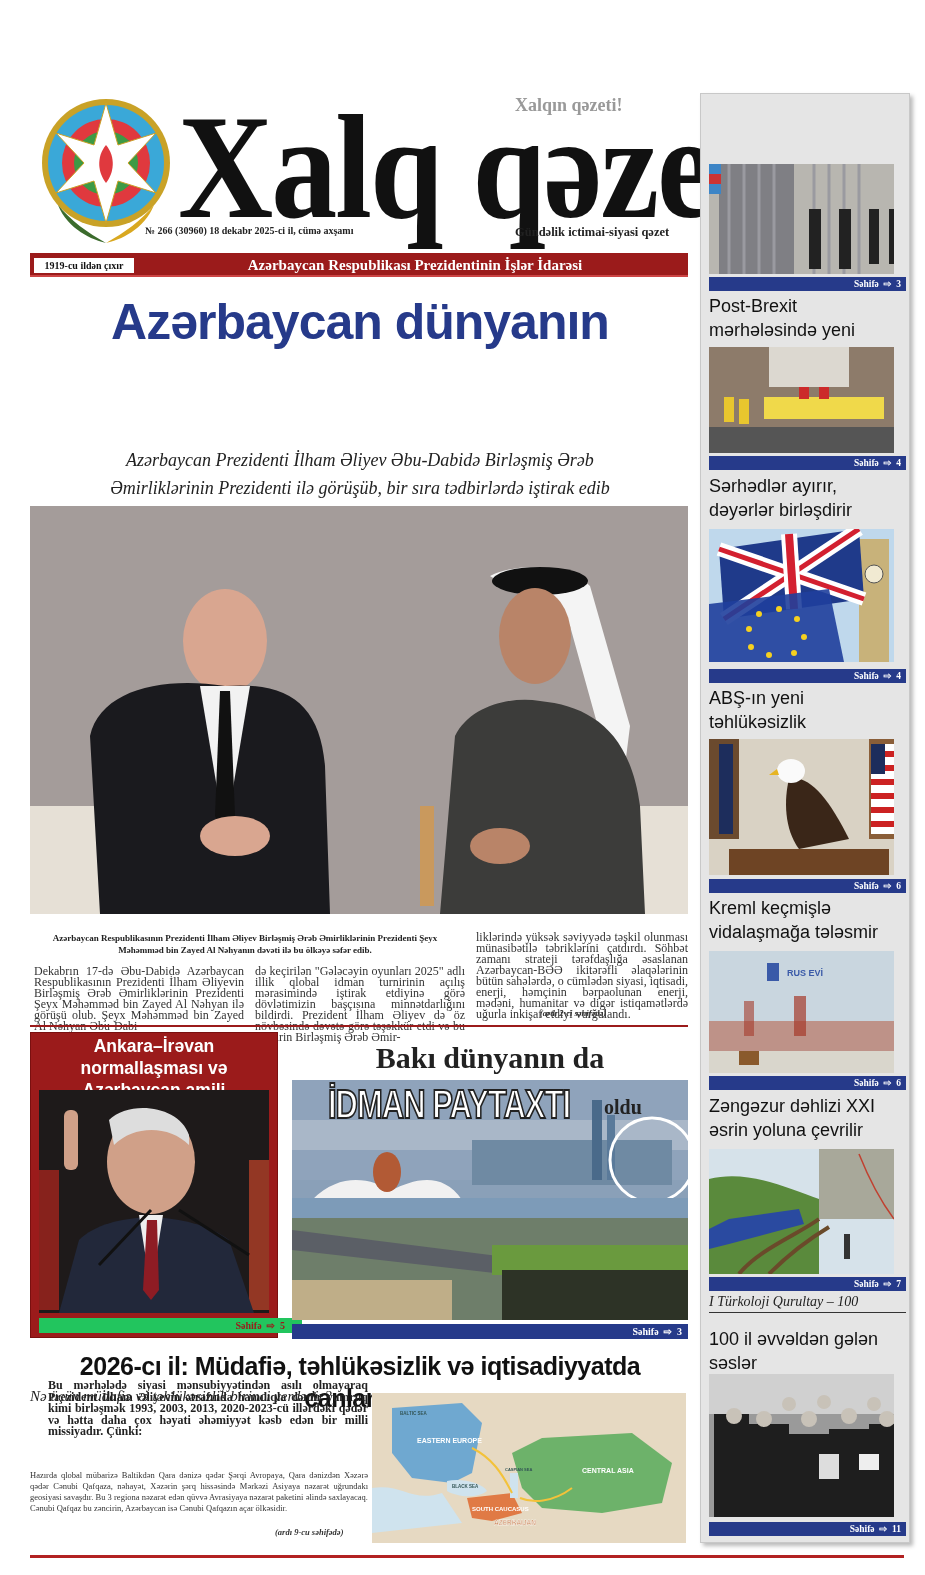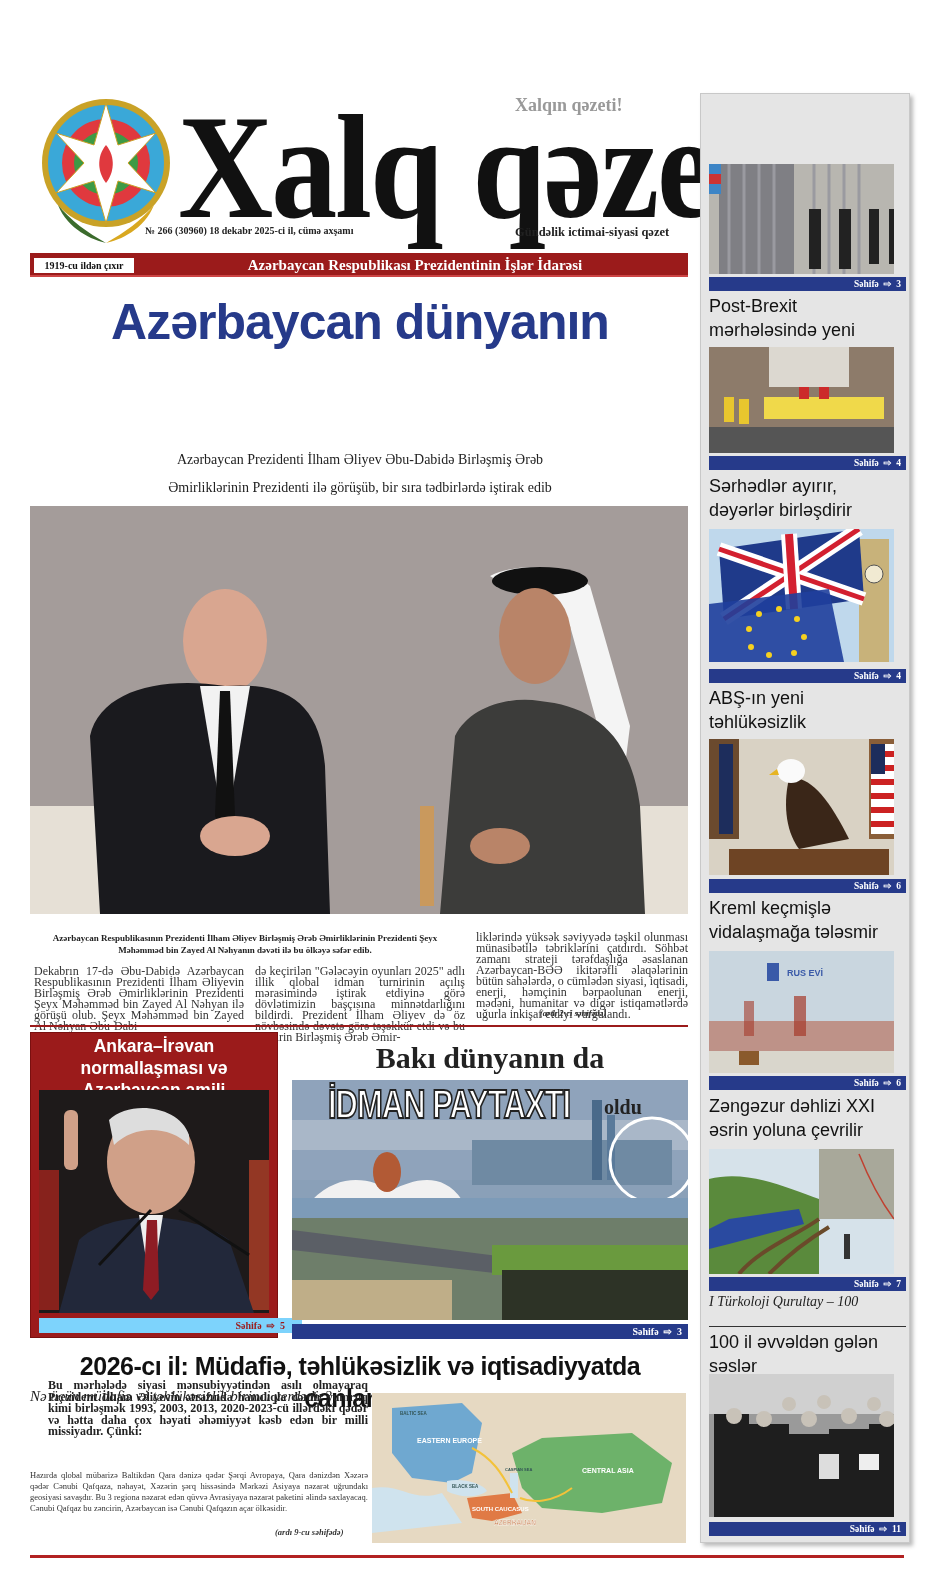--- a/index.html
+++ b/index.html
@@ -10,55 +10,55 @@
 .emblem{left:38px;top:95px;width:136px;height:150px}
 .logo-title{left:178px;top:78px;width:510px;height:160px;font-family:"Liberation Serif",serif;font-weight:bold;font-size:132px;letter-spacing:-2px;line-height:160px;color:#111;transform:scaleY(1.12);transform-origin:top left;white-space:nowrap}
 .slogan{left:515px;top:95px;font-size:18px;font-weight:bold;color:#999}
 .issue{left:145px;top:225px;font-size:10px;font-weight:bold;color:#222}
 .subtitle-r{left:515px;top:225px;font-size:12.5px;font-weight:bold;color:#222}
 .redbar{left:30px;top:253px;width:658px;height:24px;background:#9b1b1b;border-bottom:2px solid #c44}
 .since{left:34px;top:258px;width:100px;height:15px;background:#fff;color:#111;font-size:10px;font-weight:bold;text-align:center;line-height:15px}
 .publisher{left:145px;top:254px;width:540px;text-align:center;color:#fff;font-size:15px;font-weight:bold;line-height:22px}
 
 .headline{left:30px;top:290px;width:660px;text-align:center;font-family:"Liberation Sans",sans-serif;font-weight:bold;font-size:50px;line-height:64px;color:#263a8a;letter-spacing:-1px}
-.deck{left:30px;top:446px;width:660px;text-align:center;font-size:14px;line-height:28px;color:#222}
+.deck{left:30px;top:446px;width:660px;text-align:center;font-style:italic;font-size:18px;line-height:28px;color:#222}
 .mainphoto{left:30px;top:506px;width:658px;height:408px;background:#a09896;overflow:hidden}
 .caption{left:40px;top:932px;width:410px;font-size:9px;font-weight:bold;line-height:12px;text-align:center;color:#222}
 .col{font-size:12px;line-height:11px;color:#333;text-align:justify}
 .col1{left:34px;top:966px;width:210px}
 .col2{left:255px;top:966px;width:210px}
 .col3{left:476px;top:932px;width:212px}
 .cont{left:540px;top:1008px;font-size:8.5px;font-style:italic;font-weight:bold;color:#333}
 .rule1{left:30px;top:1025px;width:658px;height:2px;background:#9b1b1b}
 
 .ankara{left:30px;top:1032px;width:248px;height:306px;background:#9b1b1b;border:1px solid #7a1010}
 .ankara-title{left:30px;top:1035px;width:248px;text-align:center;color:#fff;font-family:"Liberation Sans",sans-serif;font-weight:bold;font-size:17.5px;line-height:22px}
 .ankara-photo{left:39px;top:1090px;width:230px;height:223px;background:#2a2424;overflow:hidden}
-.ankara-page{left:39px;top:1318px;width:263px;height:15px;background:#7dd3fc;color:#9b1b1b;font-size:10px;font-weight:bold;text-align:right;padding-right:17px;line-height:15px}
+.ankara-page{left:39px;top:1318px;width:263px;height:15px;background:#22c55e;color:#9b1b1b;font-size:10px;font-weight:bold;text-align:right;padding-right:17px;line-height:15px}
 
 .baku-title{left:292px;top:1040px;width:396px;text-align:center;font-weight:bold;font-size:30px;line-height:36px;color:#222}
 .baku-photo{left:292px;top:1080px;width:396px;height:240px;overflow:hidden;background:#8aa0b8}
 .baku-page{left:292px;top:1324px;width:396px;height:15px;background:#263a8a;color:#fff;font-size:10px;font-weight:bold;text-align:right;padding-right:6px;line-height:15px}
 .idman{left:328px;top:1082px;font-family:"Liberation Sans",sans-serif;font-weight:bold;font-size:31px;color:#fff;-webkit-text-stroke:1.5px #222;letter-spacing:-1px;transform:scaleY(1.3);transform-origin:top left}
 .oldu{left:604px;top:1096px;font-weight:bold;font-size:20px;color:#222}
 
 .h2026{left:30px;top:1350px;width:660px;text-align:center;font-family:"Liberation Sans",sans-serif;font-weight:bold;font-size:25px;line-height:32px;color:#111;letter-spacing:-0.5px}
 .q2026{left:30px;top:1388px;width:340px;font-style:italic;font-size:15px;color:#222}
 .lead2026{left:48px;top:1380px;width:320px;font-size:12px;line-height:11.5px;font-weight:bold;color:#222;text-align:justify}
 .body2026{left:30px;top:1470px;width:338px;font-size:8.5px;line-height:11px;color:#333;text-align:justify}
 .cont2026{left:275px;top:1527px;font-size:8.5px;font-style:italic;font-weight:bold;color:#333}
 .map{left:372px;top:1393px;width:314px;height:150px;background:#e8dcc6;overflow:hidden}
 .bottomrule{left:30px;top:1555px;width:874px;height:3px;background:#b22222}
 
 .sidebar{left:700px;top:93px;width:210px;height:1450px;background:#e5e5e5;border:1px solid #c8c8c8;box-shadow:3px 3px 4px #bbb}
 .sb-item{position:absolute;left:8px;width:197px}
 .sb-title{font-family:"Liberation Sans",sans-serif;font-size:18px;line-height:24px;color:#111}
 .sb-photo{position:absolute;left:0;width:185px;overflow:hidden}
 .sb-page{position:absolute;left:0;width:197px;height:14px;background:#263a8a;color:#fff;font-size:9.5px;font-weight:bold;text-align:right;padding-right:5px;line-height:14px}
-.sb-kicker{font-style:italic;font-size:14px;color:#222;border-bottom:1.5px solid #333;padding-bottom:16px}
+.sb-kicker{font-style:italic;font-size:14px;color:#222;border-bottom:1.5px solid #333;padding-bottom:2px}
 </style>
 </head>
 <body>
 
 <div class="abs emblem">
   <svg width="136" height="150" viewBox="0 0 136 150">
     <circle cx="68" cy="68" r="64" fill="#c9a227"></circle>
     <circle cx="68" cy="68" r="58" fill="#3aa8d8"></circle>
     <circle cx="68" cy="68" r="44" fill="#e0393e"></circle>
     <circle cx="68" cy="68" r="32" fill="#3d9a45"></circle>
@@ -320,21 +320,21 @@
         <path d="M0 80 L20 70 L90 60 L95 75 L20 95 L0 100Z" fill="#2a4aa0"></path>
         <path d="M30 125 C50 100 90 85 110 70" stroke="#6a4a2a" stroke-width="4" fill="none"></path>
         <path d="M60 125 C80 105 100 90 120 78" stroke="#6a4a2a" stroke-width="4" fill="none"></path>
         <rect x="135" y="85" width="6" height="25" fill="#333"></rect>
       </svg>
   </div>
   <div class="sb-page" style="left:8px;top:1183px"><span>Səhifə</span><span>&nbsp;&nbsp;⇨&nbsp;&nbsp;</span><span>7</span></div>
 
   <div class="sb-item" style="top:1200px">
     <div class="sb-kicker">I Türkoloji Qurultay – 100</div>
-    <div class="sb-title" style="margin-top:3px">100 il əvvəldən gələn səslər</div>
+    <div class="sb-title" style="margin-top:14px">100 il əvvəldən gələn səslər</div>
   </div>
   <div class="sb-photo" style="left:8px;top:1280px;height:143px">
     <svg width="197" height="143">
         <rect width="197" height="143" fill="#9a9a9a"></rect>
         <rect width="197" height="40" fill="#d0d0d0"></rect>
         <g fill="#1e1e1e">
           <rect x="5" y="40" width="35" height="103"></rect>
           <rect x="40" y="50" width="40" height="93"></rect>
           <rect x="80" y="60" width="40" height="83"></rect>
           <rect x="120" y="55" width="40" height="88"></rect>

